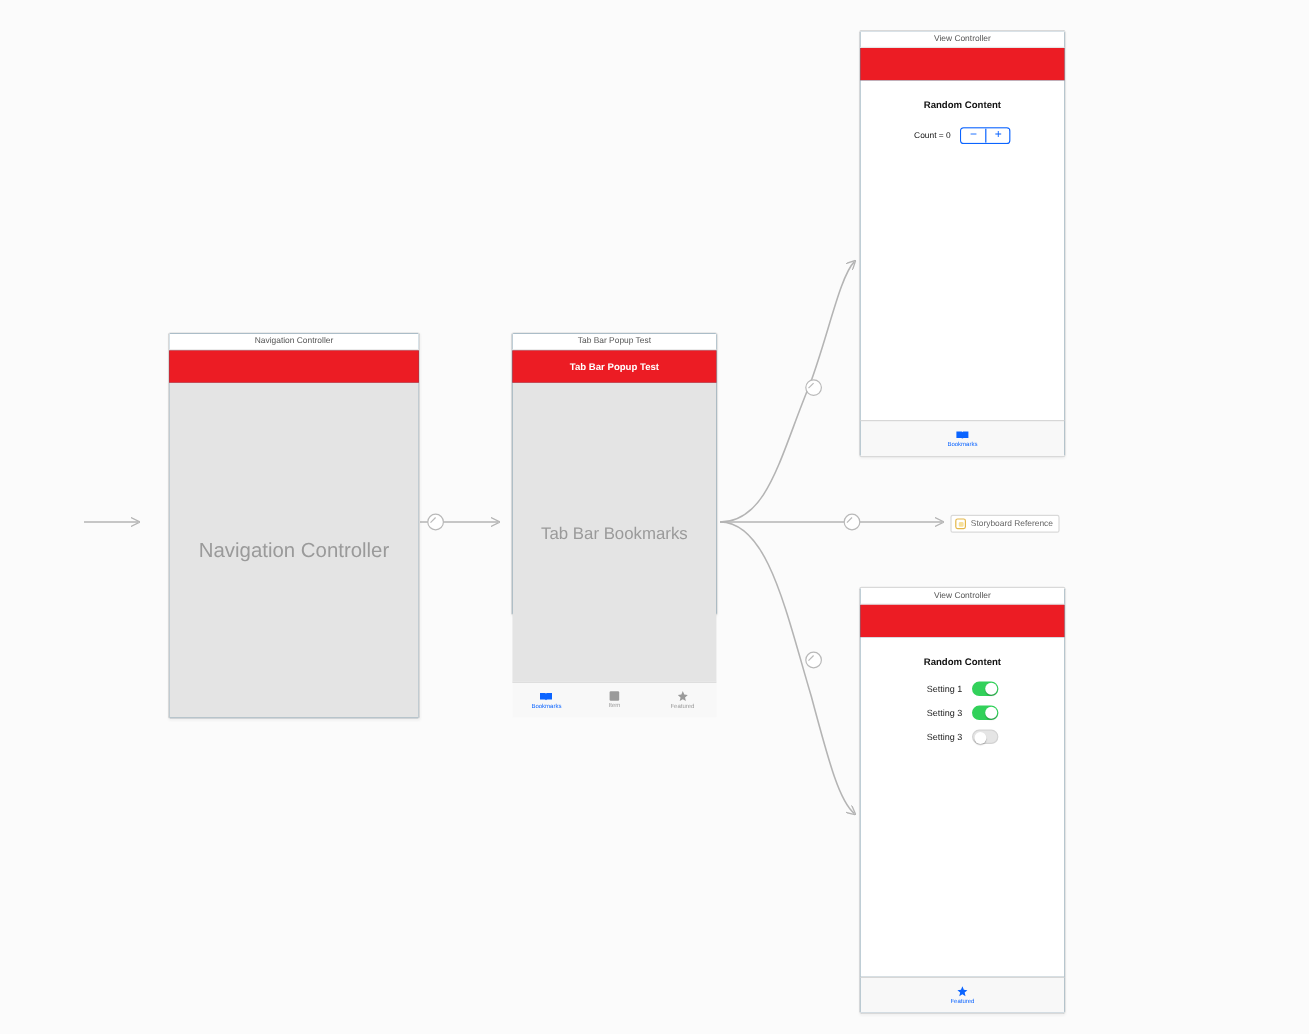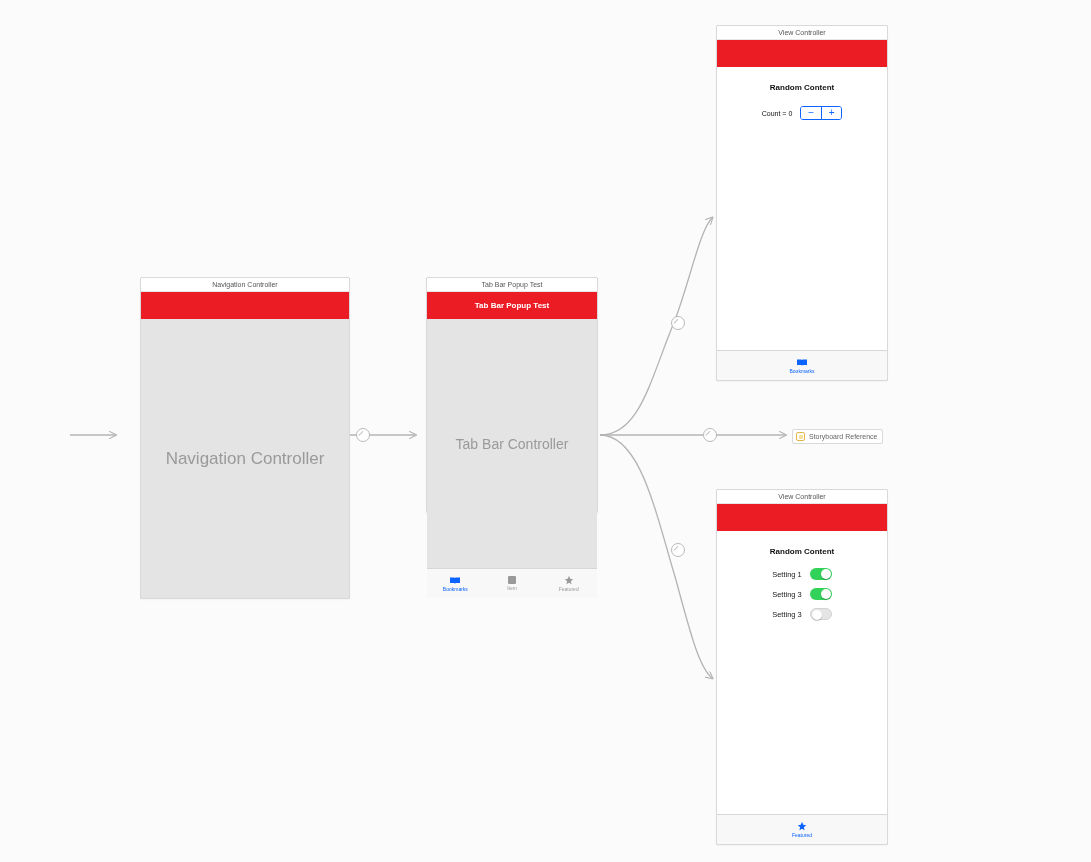--- a/index.html
+++ b/index.html
@@ -184,21 +184,21 @@
   <div class="nav-bar"></div>
   <div class="body-area" style="height:279px;">
     <div class="large-label">Navigation Controller</div>
   </div>
 </div>
 
 <div class="scene" style="left:426px;top:277px;width:172px;height:236px;">
   <div class="scene-title-bar">Tab Bar Popup Test</div>
   <div class="nav-bar">Tab Bar Popup Test</div>
   <div class="body-area" style="height:249px;">
-    <div class="large-label" style="font-size:14px;">Tab Bar Controller</div>
+    <div class="large-label" style="font-size:14px;">Tab Bar Bookmarks</div>
   </div>
   <div class="tab-bar">
     <div class="tab-item active">
       <svg class="icon-book" viewBox="0 0 24 16">
           <path fill="currentColor" d="M2 2h8c1 0 2 .6 2 1.5V14c-.5-.6-1.2-1-2-1H2V2zm20 0h-8c-1 0-2 .6-2 1.5V14c.5-.6 1.2-1 2-1h8V2z"></path>
         </svg>
       <span>Bookmarks</span>
     </div>
     <div class="tab-item inactive">
       <div class="icon-square"></div>

